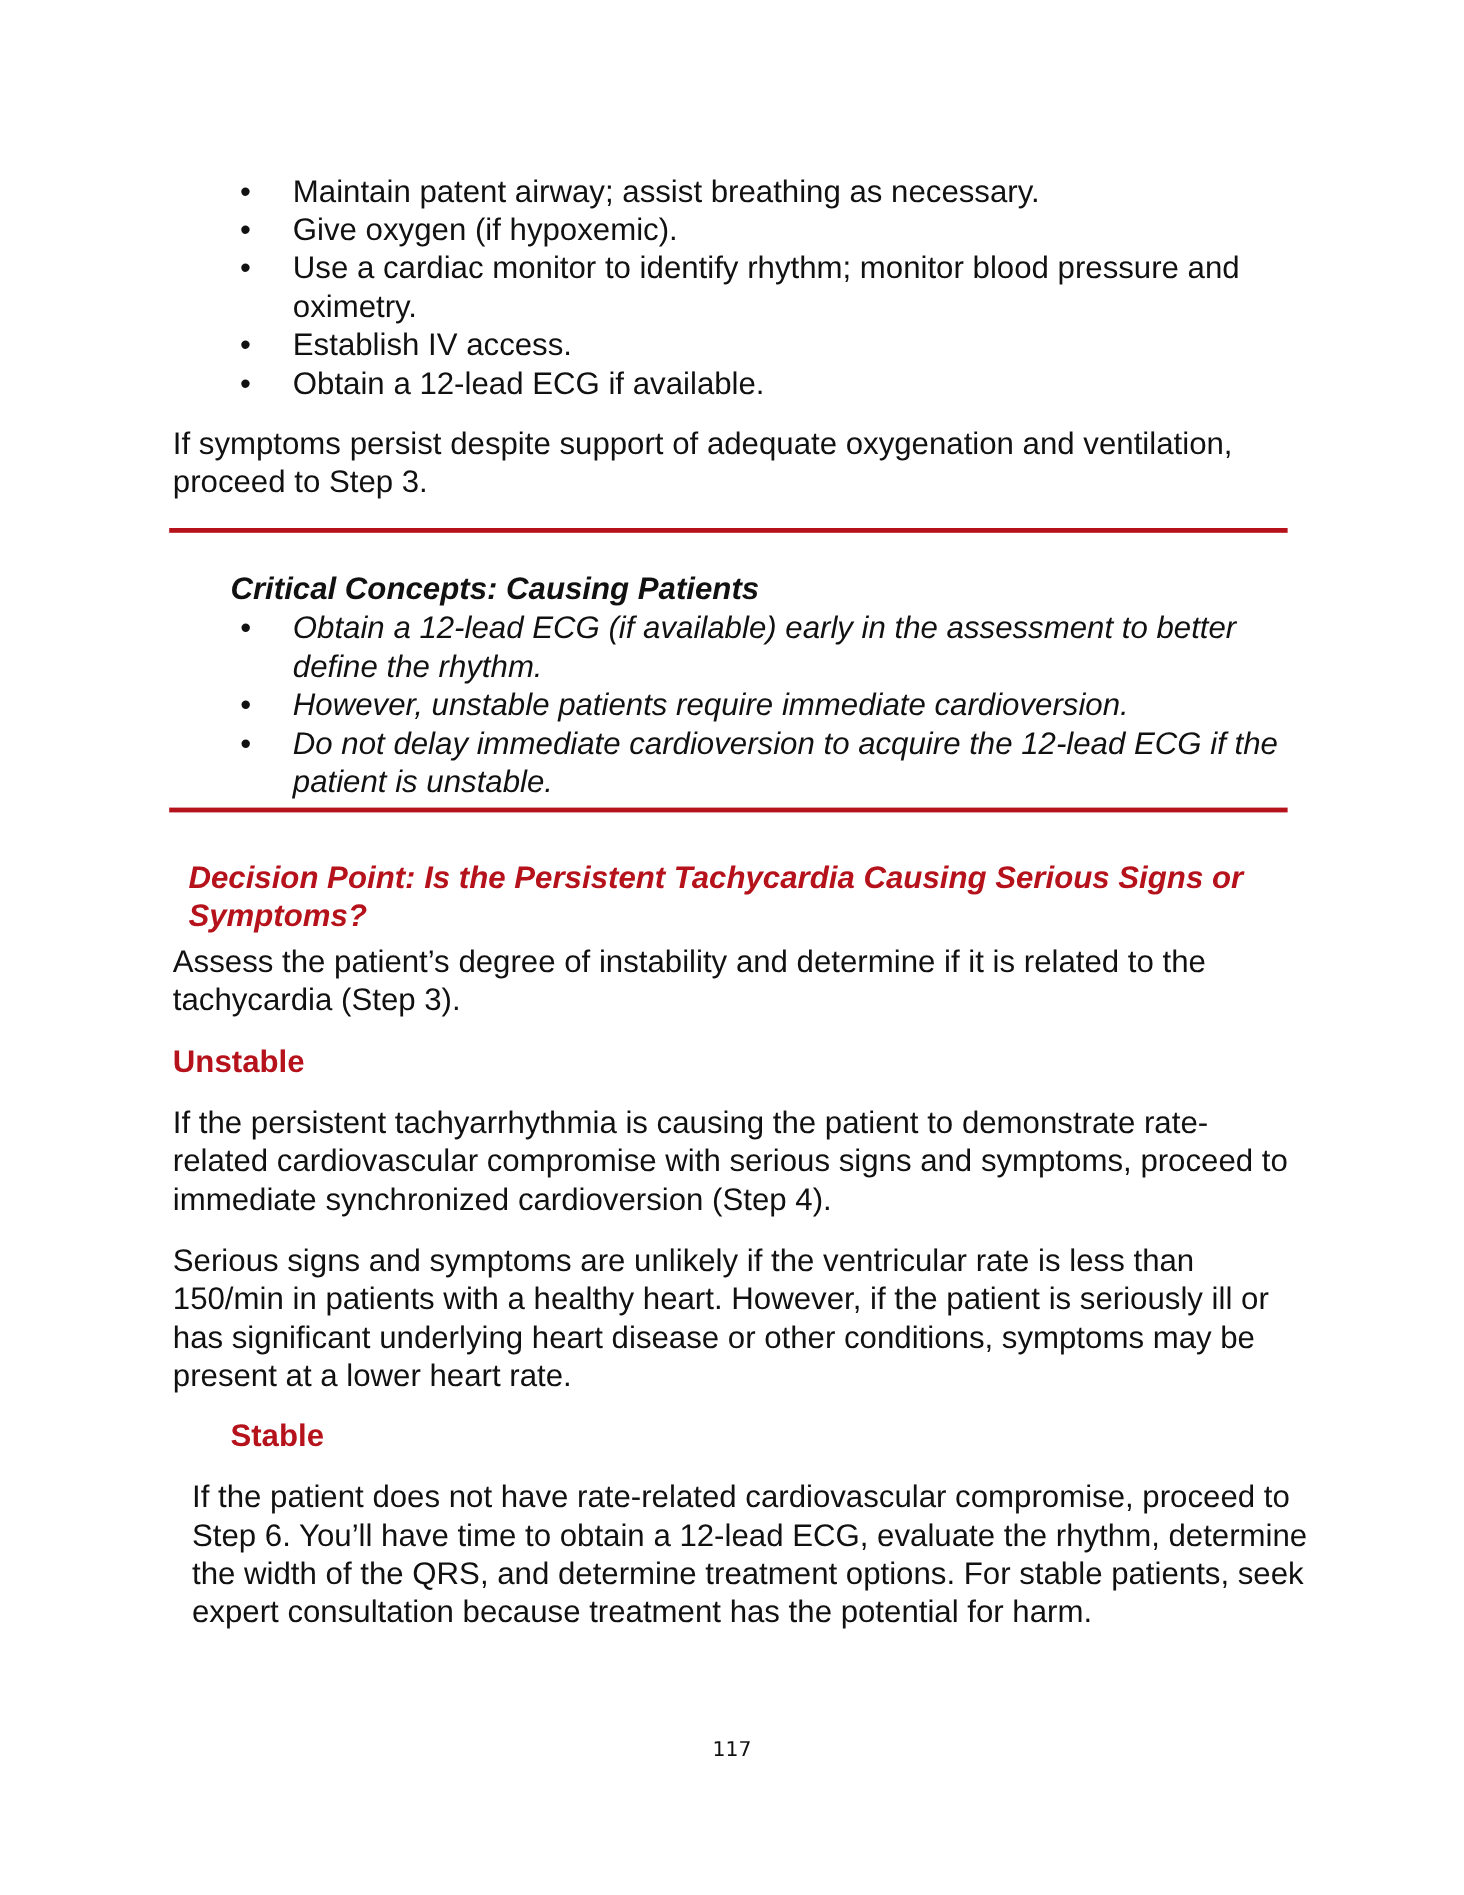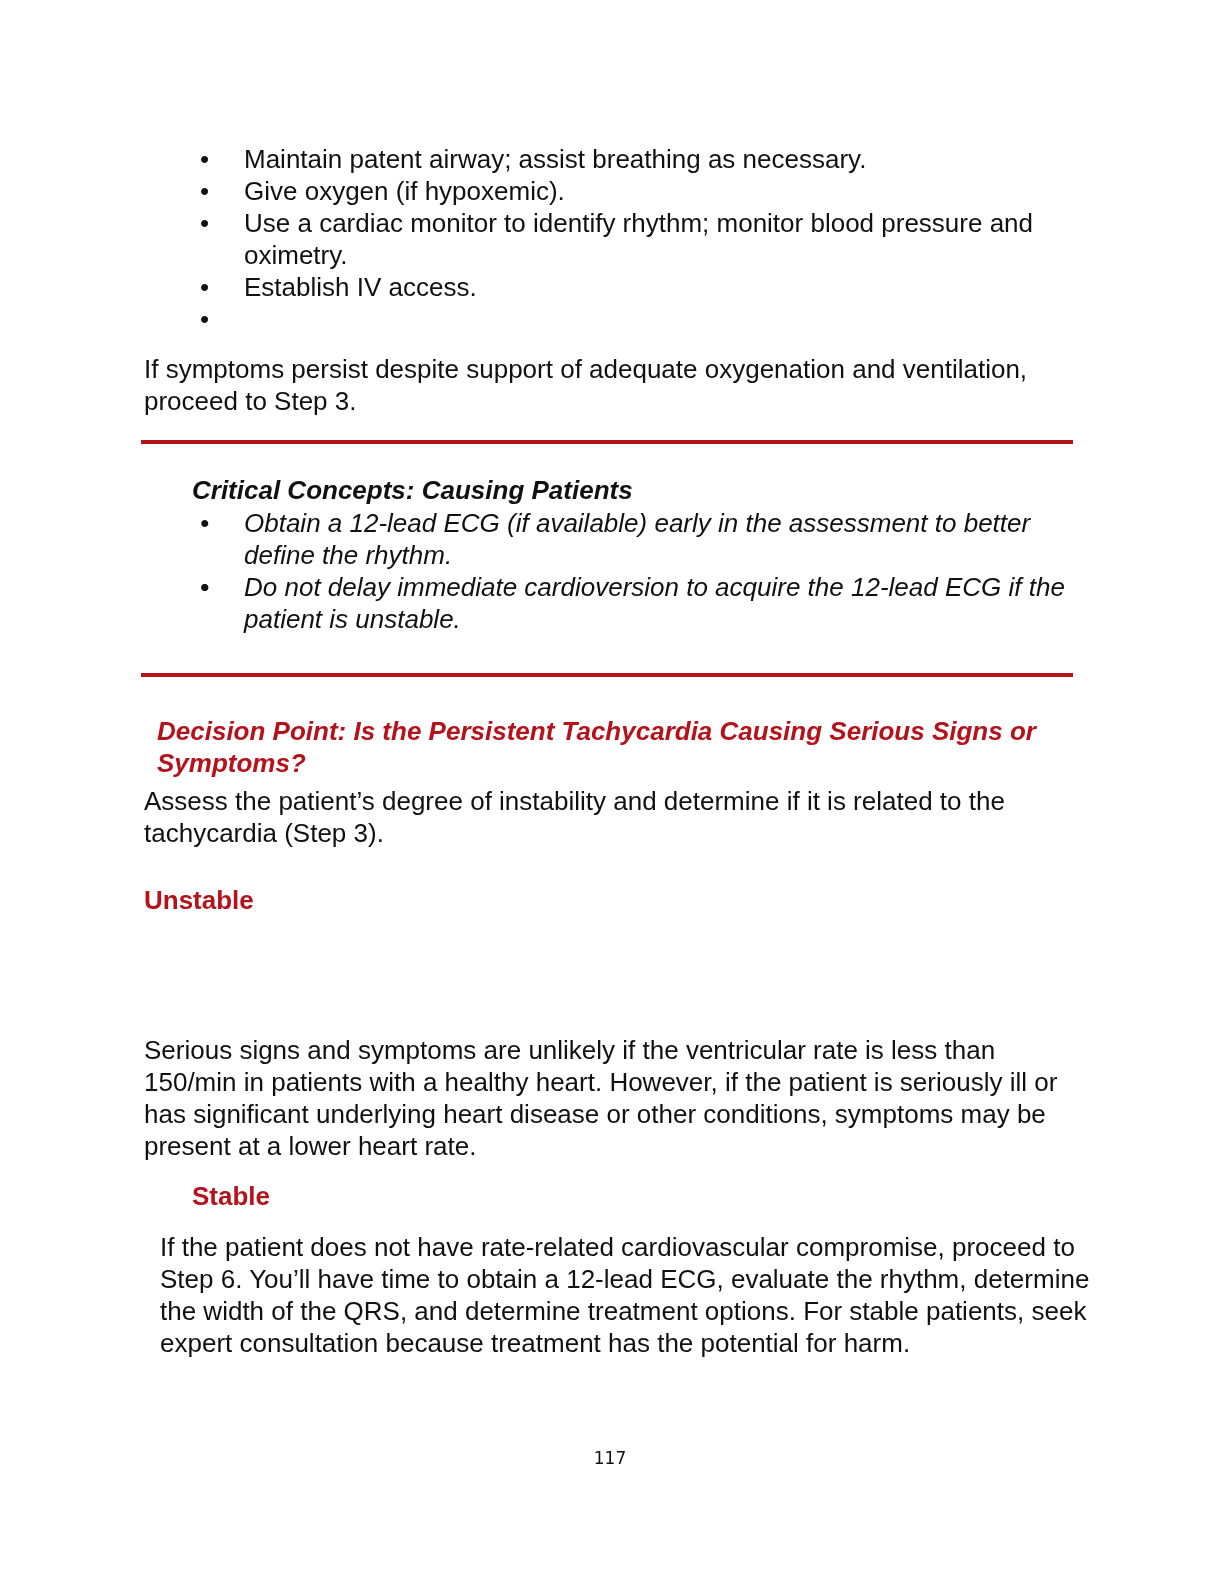--- a/index.html
+++ b/index.html
@@ -16,61 +16,62 @@
     #rule-top { top: 440px; }
     #rule-bottom { top: 673px; }
     #critical-title { position: absolute; left: 192px; top: 474px; margin: 0;
                       font-size: 26px; line-height: 32px; font-weight: bold; font-style: italic; }
     #critical-list { position: absolute; left: 144px; top: 507px; width: 930px; font-style: italic; }
     #decision-heading { position: absolute; left: 144px; top: 702px; width: 930px; margin: 13px;
                         font-size: 26px; line-height: 32px; font-weight: bold; font-style: italic; color: #B5121B; }
     #para-assess { position: absolute; left: 144px; top: 785px; width: 930px; margin: 0; }
     .subhead { position: absolute; left: 144px; margin: 0; font-size: 26px; line-height: 32px;
                font-weight: bold; color: #B5121B; }
-    #head-unstable { top: 868px; margin-top: 16px; }
+    #head-unstable { top: 868px; }
     #para-unstable-1 { position: absolute; left: 144px; top: 919px; width: 930px; margin: 0; }
     #para-unstable-2 { position: absolute; left: 144px; top: 1034px; width: 930px; margin: 0; }
     #head-stable { top: 1180px; margin-left: 48px; }
     #para-stable { position: absolute; left: 160px; top: 1231px; width: 930px; margin: 0; }
     #page-number { position: absolute; left: 0; width: 1220px; top: 1448px; text-align: center;
                    font-family: "DejaVu Sans", sans-serif; font-size: 17px; color: #111111; }
   </style>
 </head>
 <body>
 
 <div class="page">
 
   <ul id="top-list" class="bullets body-text">
     <li><span class="dot">•</span><span>Maintain patent airway; assist breathing as necessary.</span></li>
     <li><span class="dot">•</span><span>Give oxygen (if hypoxemic).</span></li>
     <li><span class="dot">•</span><span>Use a cardiac monitor to identify rhythm; monitor blood pressure and oximetry.</span></li>
     <li><span class="dot">•</span><span>Establish IV access.</span></li>
-    <li><span class="dot">•</span></li>
+    <li><span class="dot">•</span><span>Obtain a 12-lead ECG if available.</span></li>
   </ul>
 
   <p id="para-step3" class="body-text">If symptoms persist despite support of adequate oxygenation and ventilation, proceed to Step 3.</p>
 
   <div id="rule-top" class="rule"></div>
 
   <p id="critical-title">Critical Concepts: Causing Patients</p>
 
   <ul id="critical-list" class="bullets body-text">
     <li><span class="dot">•</span><span>Obtain a 12-lead ECG (if available) early in the assessment to better define the rhythm.</span></li>
-    <li><span class="dot">•</span></li>
+    <li><span class="dot">•</span><span>However, unstable patients require immediate cardioversion.</span></li>
     <li><span class="dot">•</span><span>Do not delay immediate cardioversion to acquire the 12-lead ECG if the patient is unstable.</span></li>
   </ul>
 
   <div id="rule-bottom" class="rule"></div>
 
   <h2 id="decision-heading">Decision Point: Is the Persistent Tachycardia Causing Serious Signs or Symptoms?</h2>
 
   <p id="para-assess" class="body-text">Assess the patient’s degree of instability and determine if it is related to the tachycardia (Step 3).</p>
 
   <h3 id="head-unstable" class="subhead">Unstable</h3>
 
+  <p id="para-unstable-1" class="body-text">If the persistent tachyarrhythmia is causing the patient to demonstrate rate-related cardiovascular compromise with serious signs and symptoms, proceed to immediate synchronized cardioversion (Step 4).</p>
 
   <p id="para-unstable-2" class="body-text">Serious signs and symptoms are unlikely if the ventricular rate is less than 150/min in patients with a healthy heart. However, if the patient is seriously ill or has significant underlying heart disease or other conditions, symptoms may be present at a lower heart rate.</p>
 
   <h3 id="head-stable" class="subhead">Stable</h3>
 
   <p id="para-stable" class="body-text">If the patient does not have rate-related cardiovascular compromise, proceed to Step 6. You’ll have time to obtain a 12-lead ECG, evaluate the rhythm, determine the width of the QRS, and determine treatment options. For stable patients, seek expert consultation because treatment has the potential for harm.</p>
 
   <div id="page-number">117</div>
 
 </div>

